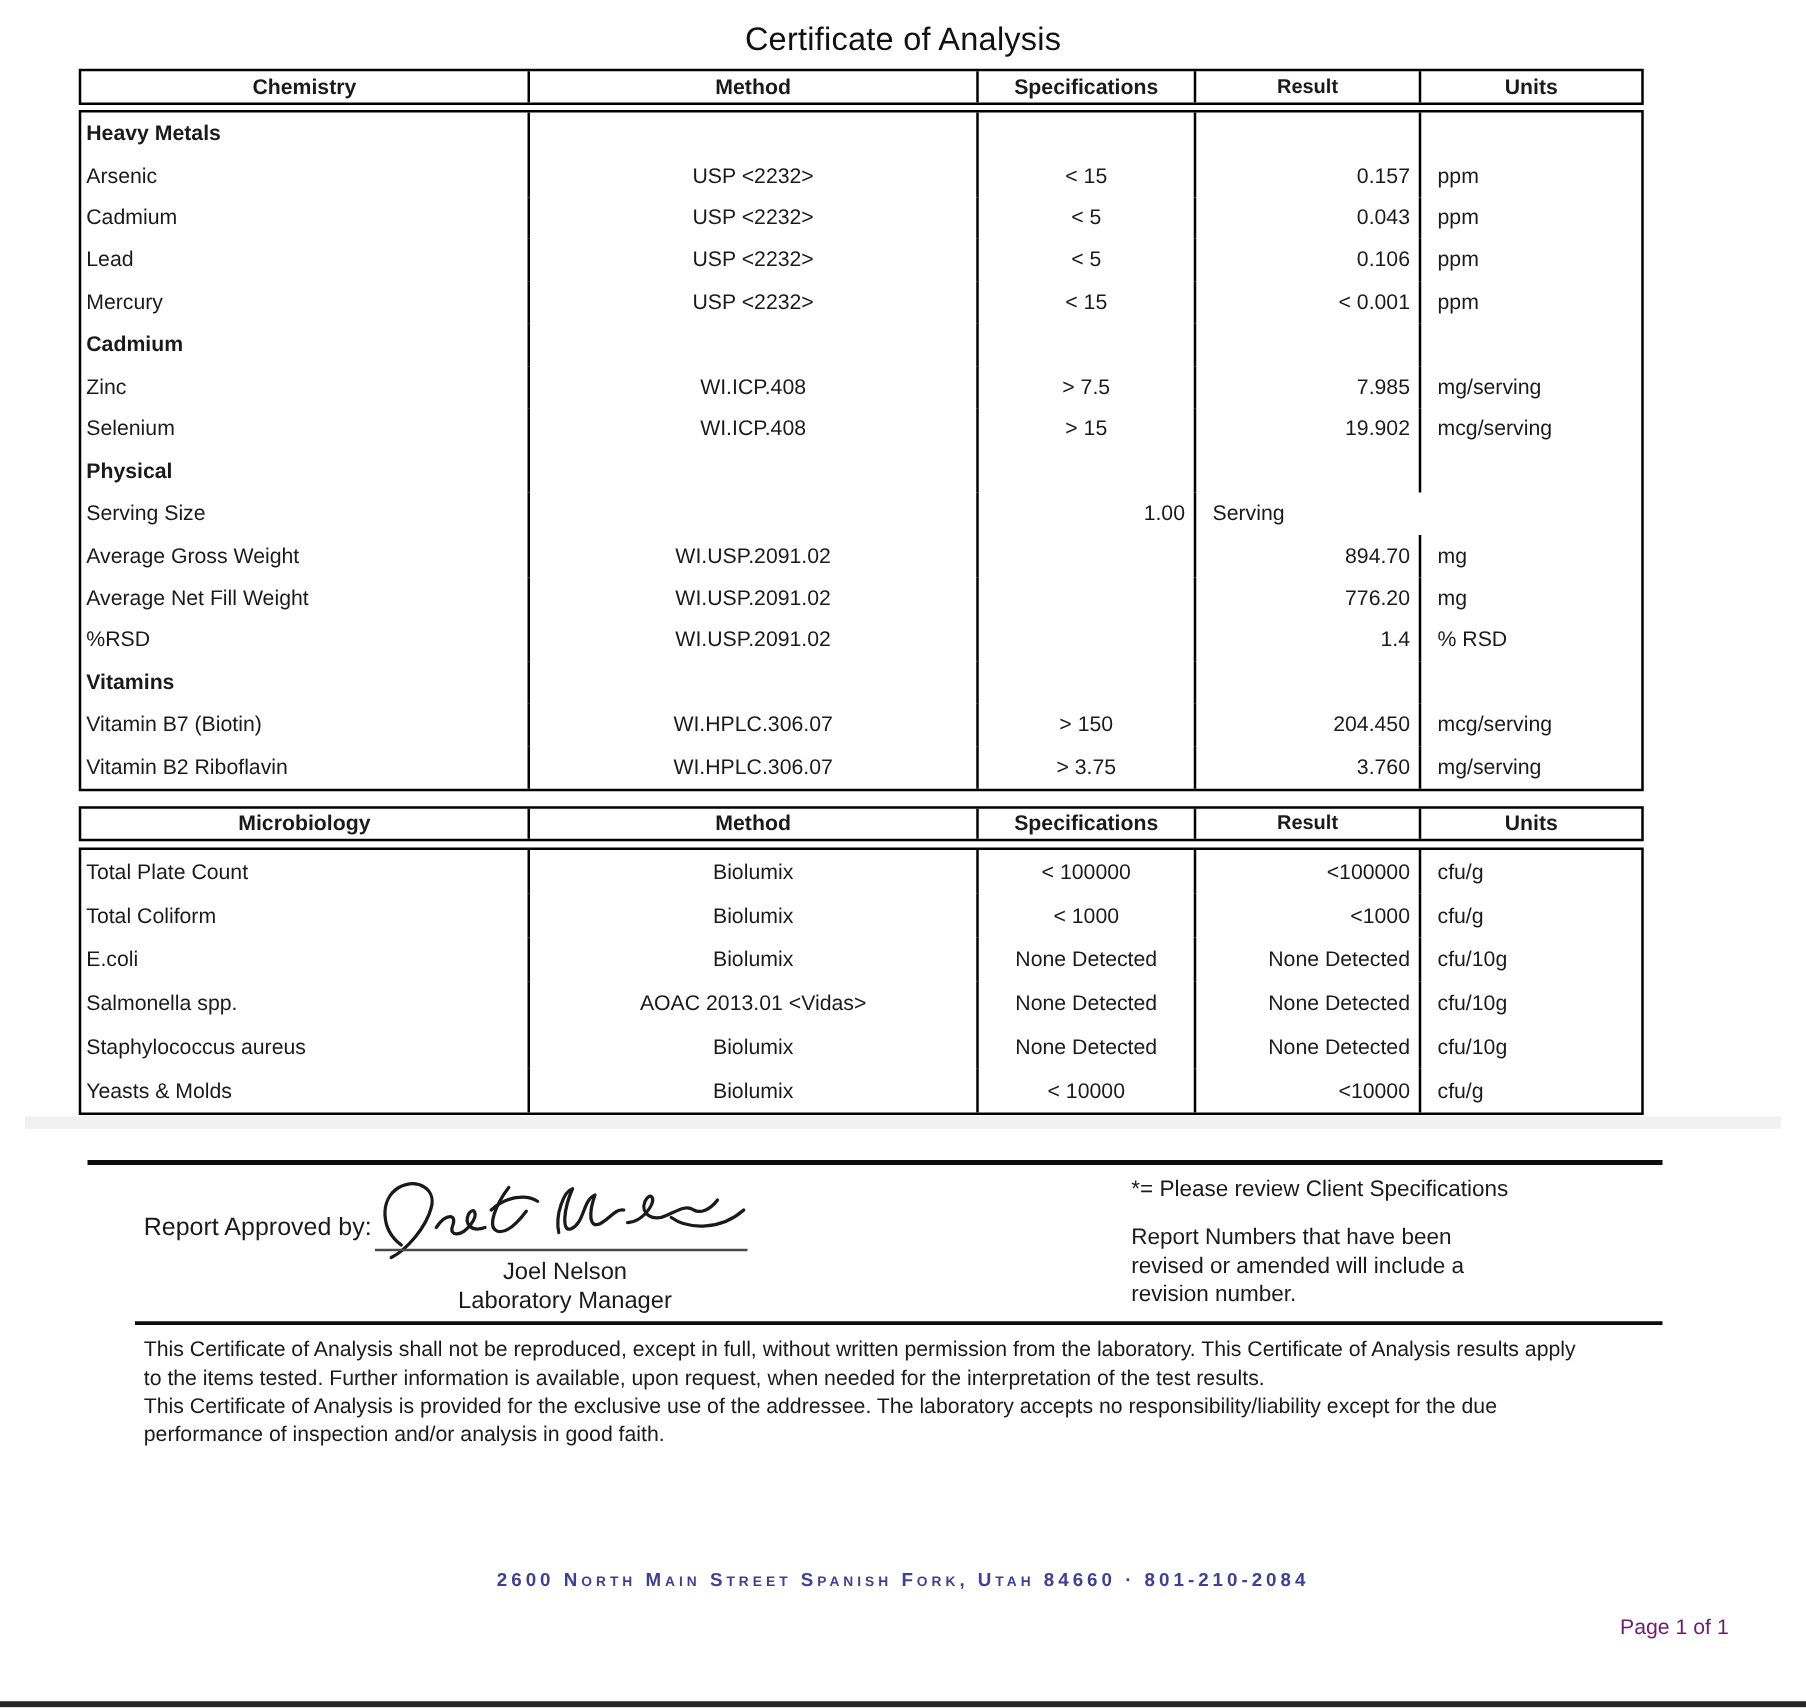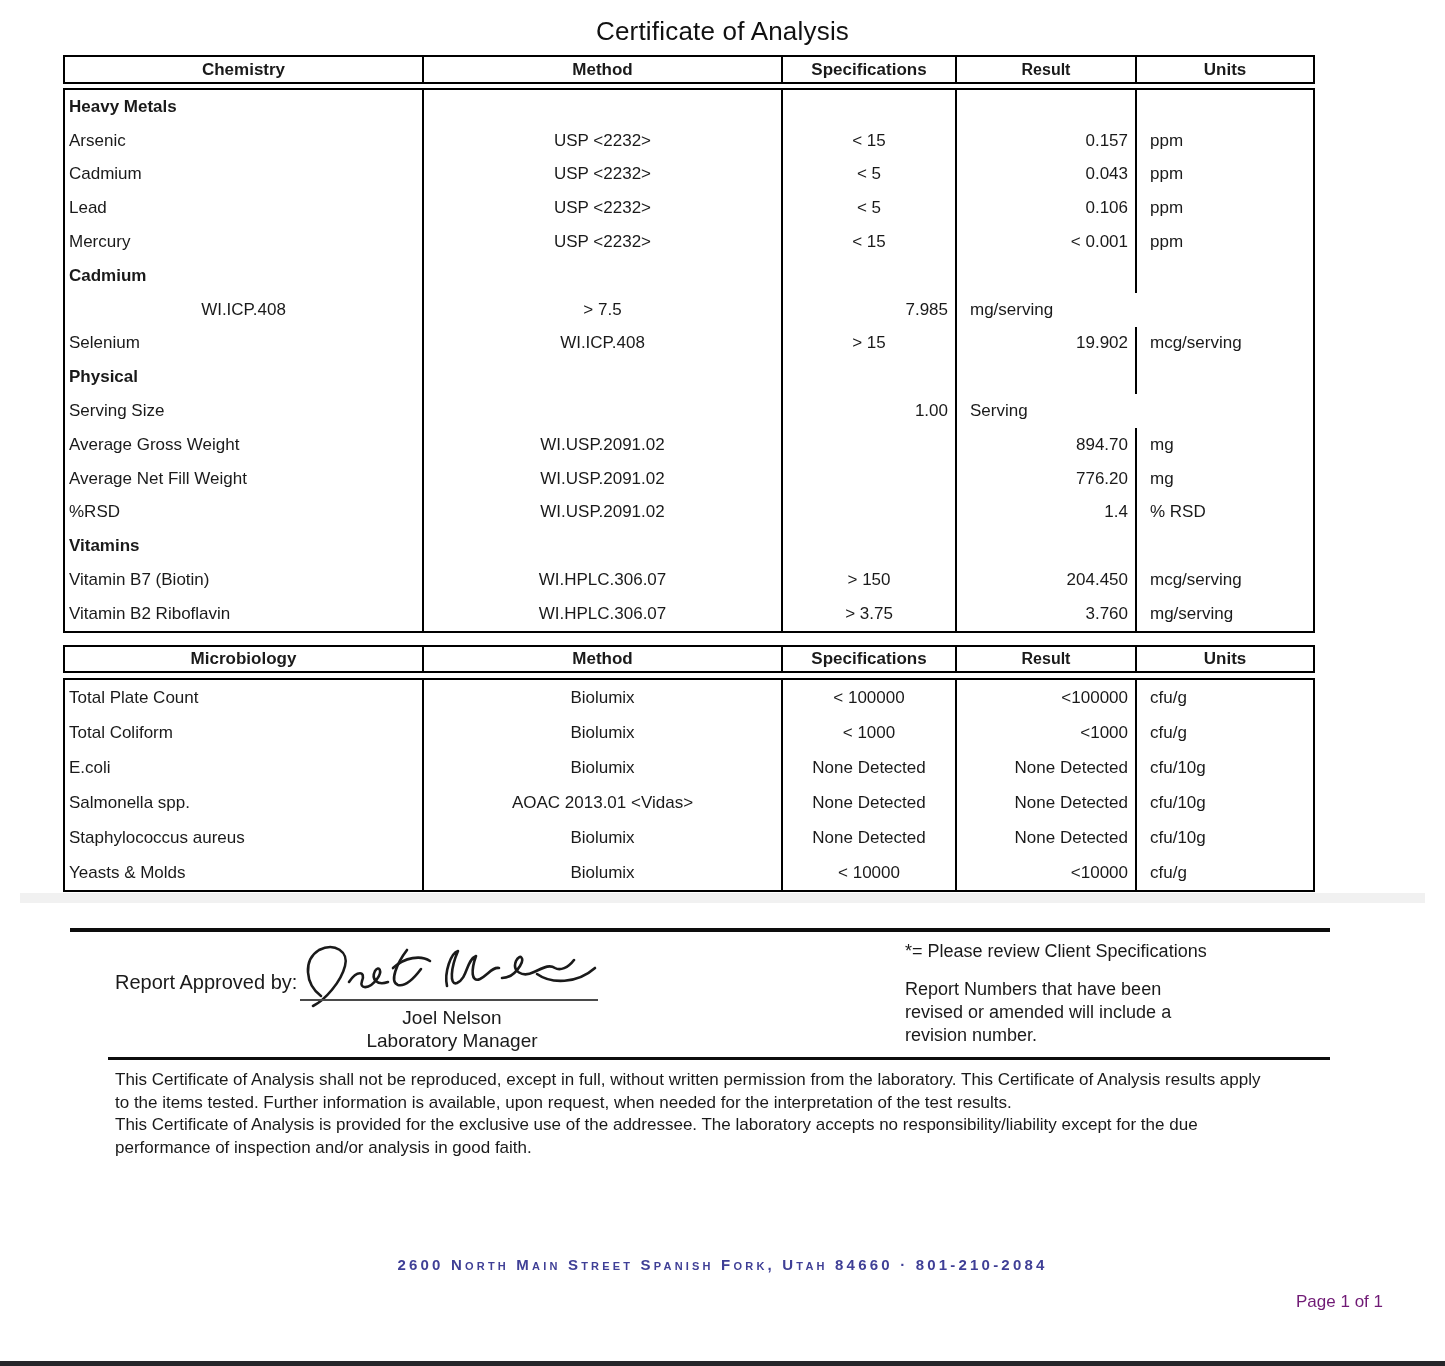--- a/index.html
+++ b/index.html
@@ -122,20 +122,21 @@
         <div class="c c5">ppm</div>
       </div>
       <div class="t-row">
         <div class="c c1 sec">Cadmium</div>
         <div class="c c2"></div>
         <div class="c c3"></div>
         <div class="c c4"></div>
         <div class="c c5"></div>
       </div>
       <div class="t-row">
+        <div class="c c1">Zinc</div>
         <div class="c c2">WI.ICP.408</div>
         <div class="c c3">&gt; 7.5</div>
         <div class="c c4">7.985</div>
         <div class="c c5">mg/serving</div>
       </div>
       <div class="t-row">
         <div class="c c1">Selenium</div>
         <div class="c c2">WI.ICP.408</div>
         <div class="c c3">&gt; 15</div>
         <div class="c c4">19.902</div>

